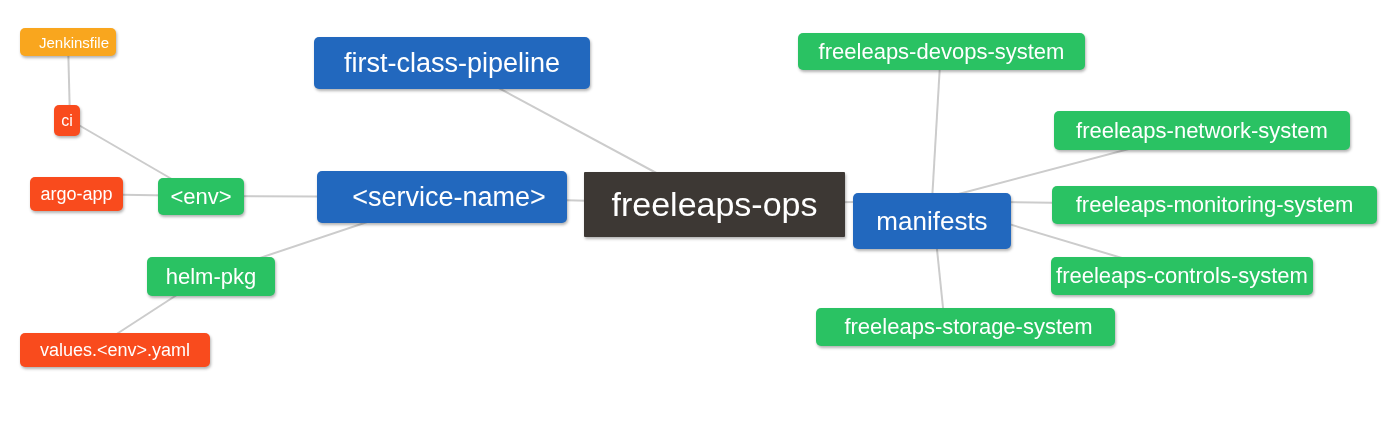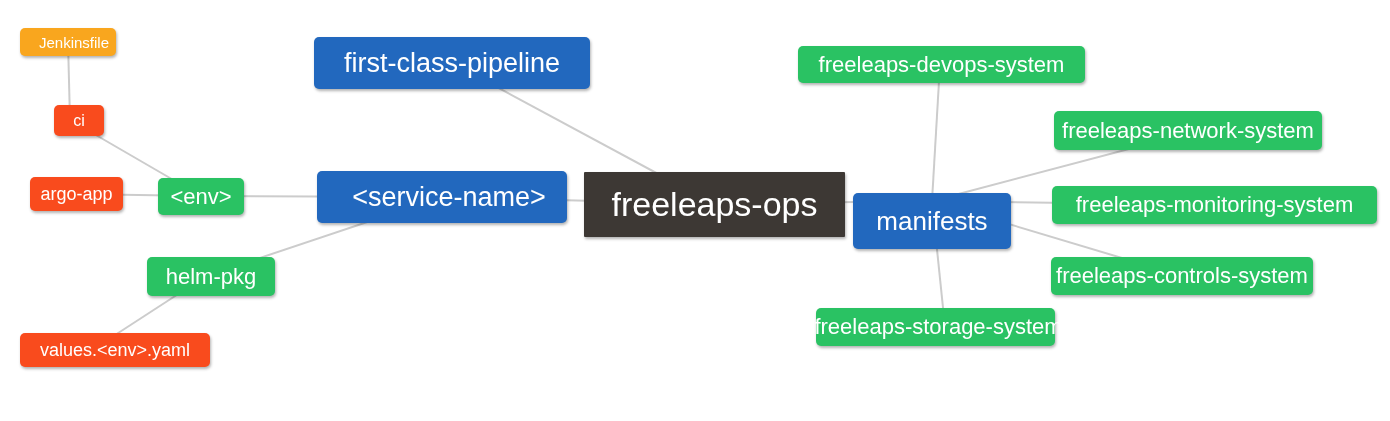--- a/index.html
+++ b/index.html
@@ -35,34 +35,34 @@
     cursor: pointer;
     box-sizing: border-box;
   }
   .c-orange { background: #F9A61E; padding-left: 12px; }
   .c-red    { background: #F94B1D; }
   .c-green  { background: #2AC263; }
   .c-blue   { background: #2268BE; }
   .c-dark   { background: #3D3834; }
 
   .n-jenkinsfile       { left: 20px;   top: 28px;  width: 96px;  height: 28px; font-size: 15px; }
-  .n-ci                { left: 54px;   top: 105px; width: 50px;  height: 31px; font-size: 16px; }
+  .n-ci                { left: 54px;   top: 105px; width: 26px;  height: 31px; font-size: 16px; }
   .n-argo-app          { left: 30px;   top: 177px; width: 93px;  height: 34px; font-size: 18px; }
   .n-values-env-yaml   { left: 20px;    top: 333px; width: 190px; height: 34px; font-size: 18px; }
   .n-env               { left: 158px;  top: 178px; width: 86px;  height: 37px; font-size: 22px; }
   .n-helm-pkg          { left: 147px;  top: 257px; width: 128px; height: 39px; font-size: 22px; }
   .n-first-class-pipeline { left: 314px; top: 37px;  width: 276px; height: 52px; font-size: 27px; }
   .n-service-name      { left: 317px;  top: 171px; width: 250px; height: 52px; font-size: 27px; padding-left: 14px; }
   .n-freeleaps-ops     { left: 584px;  top: 172px; width: 261px; height: 65px; font-size: 34px; border-radius: 1px; }
   .n-manifests         { left: 853px;  top: 193px; width: 158px; height: 56px; font-size: 26px; }
-  .n-devops            { left: 798px;  top: 46px;  width: 287px; height: 37px; font-size: 22px; }
-  .n-network           { left: 1054px; top: 111px; width: 268px; height: 39px; font-size: 22px; }
+  .n-devops            { left: 798px;  top: 33px;  width: 287px; height: 37px; font-size: 22px; }
+  .n-network           { left: 1054px; top: 111px; width: 296px; height: 39px; font-size: 22px; }
   .n-monitoring        { left: 1052px; top: 186px; width: 325px; height: 38px; font-size: 22px; }
   .n-controls          { left: 1051px; top: 257px; width: 262px; height: 38px; font-size: 22px; }
-  .n-storage           { left: 816px;  top: 308px; width: 239px; height: 38px; font-size: 22px; padding-left: 6px; }
+  .n-storage           { left: 816px;  top: 308px; width: 299px; height: 38px; font-size: 22px; padding-left: 6px; }
 </style>
 </head>
 <body>
 
 <div class="canvas">
 
   <svg class="edges" viewBox="0 0 1390 421" xmlns="http://www.w3.org/2000/svg">
     <g stroke="#CCCCCC" stroke-width="2" fill="none">
       <line x1="68" y1="42" x2="70" y2="120"></line>
       <line x1="70" y1="120" x2="201" y2="196"></line>

